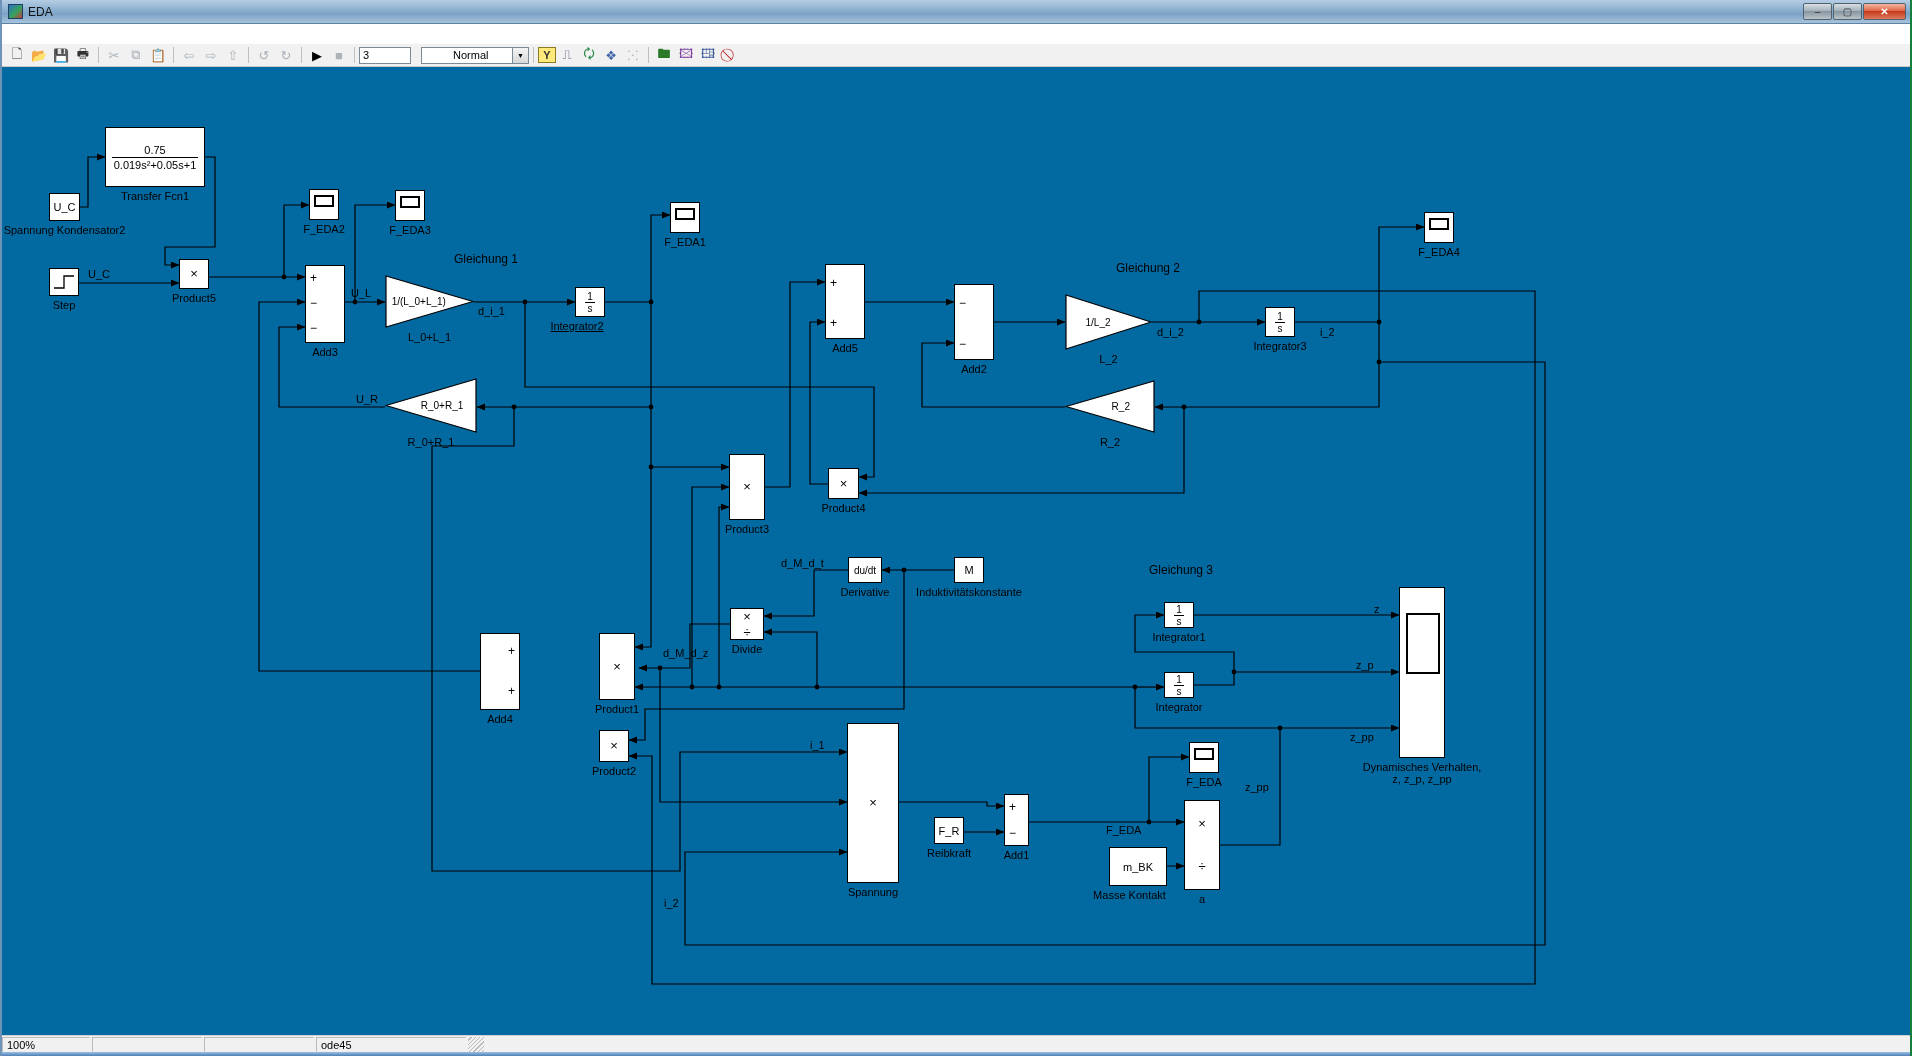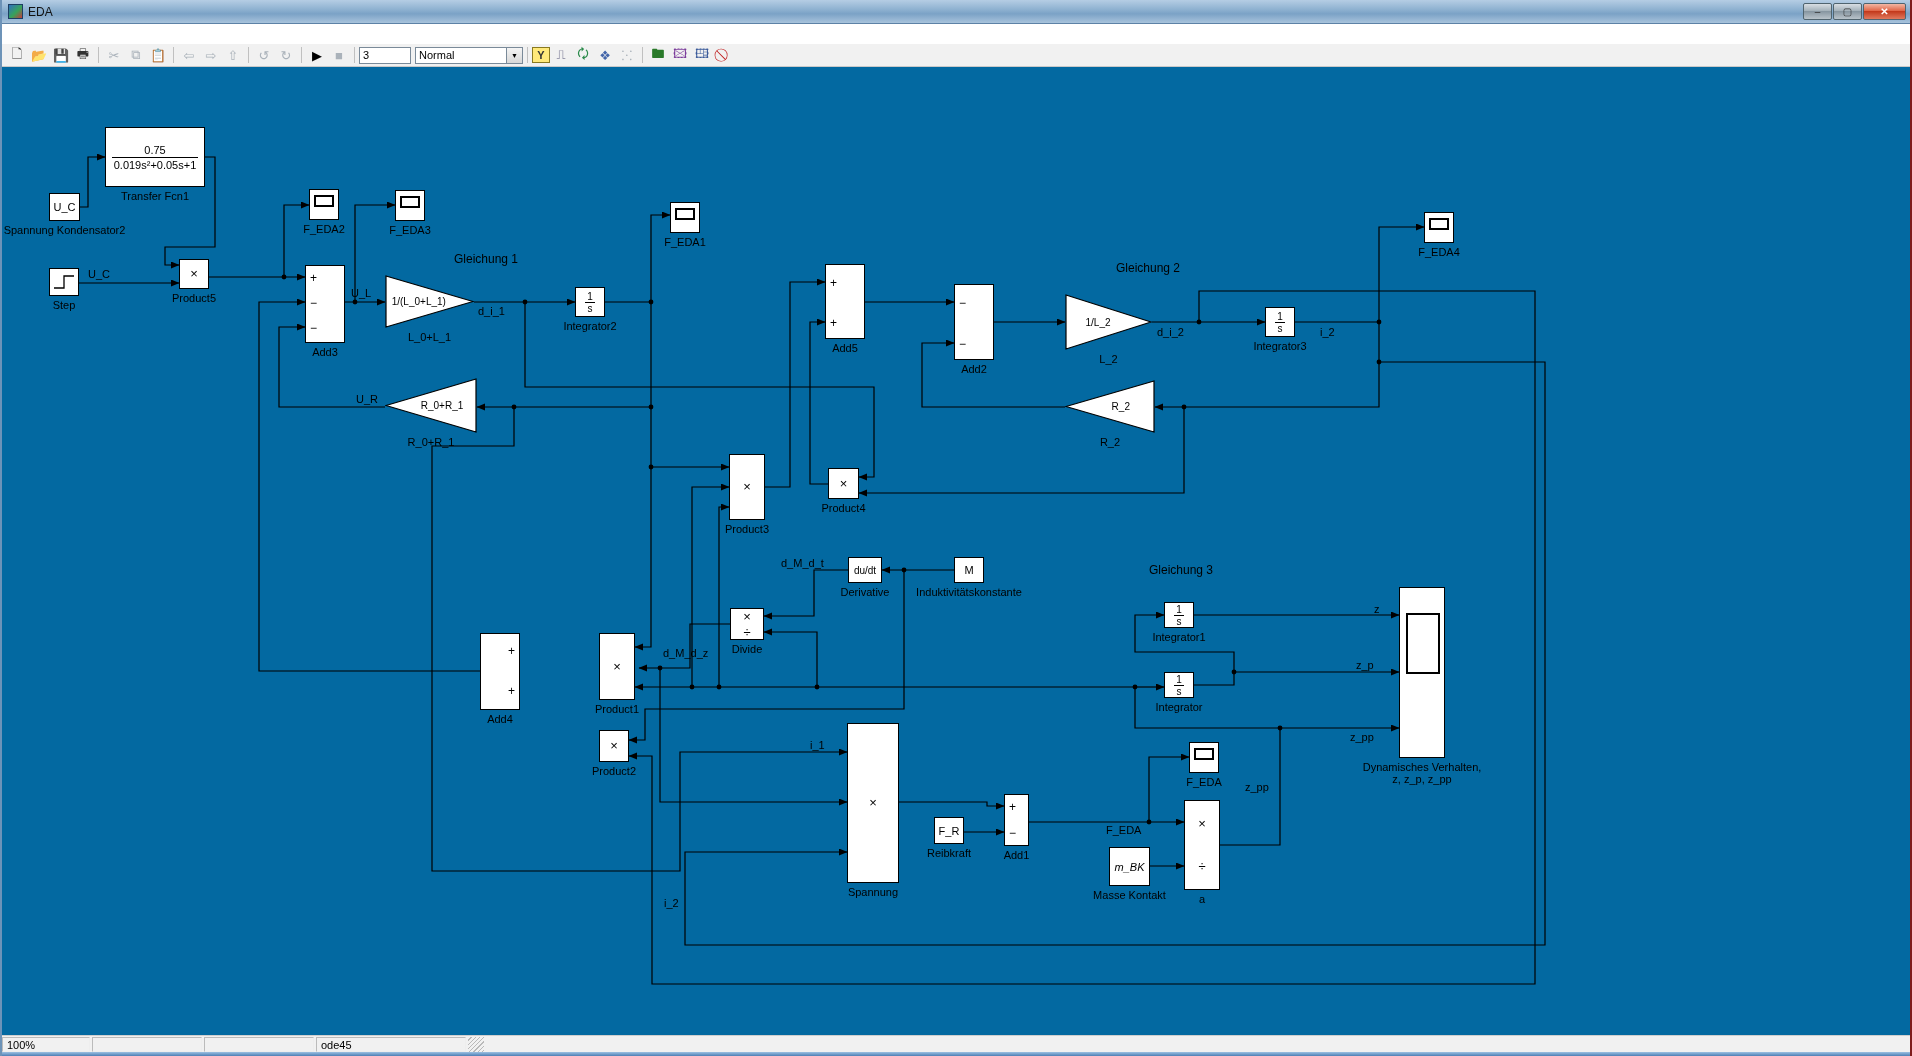--- a/index.html
+++ b/index.html
@@ -1,18 +1,18 @@
 <!DOCTYPE html>
 <html><head>
 <meta charset="utf-8">
 <style>
   * { margin:0; padding:0; box-sizing:border-box; }
   html,body { width:1912px; height:1056px; overflow:hidden;
     font-family:"Liberation Sans", sans-serif; background:#fff; }
-  #win { position:absolute; inset:0; border-left:2px solid #6d93b8; border-right:2px solid #7f1d1d; }
+  #win { position:absolute; inset:0; border-left:2px solid #6d93b8; border-right:2px solid #15803d; }
 
   
   #titlebar { position:absolute; left:0; top:0; width:100%; height:24px;
     background:linear-gradient(#b5cde4 0%, #8fb2d1 40%, #7ba2c6 60%, #a8c3dc 100%);
     display:flex; align-items:center; border-bottom:1px solid #5d82a6; }
   #app-icon { width:15px; height:15px; margin:0 5px 0 6px;
     background:linear-gradient(135deg,#2f6fbe 0%,#37a35a 55%,#c23c3c 100%);
     border:1px solid #1c3f63; }
   #title-text { font-size:12px; color:#111; }
   #win-btns { margin-left:auto; display:flex; margin-right:4px; }
@@ -30,22 +30,22 @@
 
   
   #toolbar { position:absolute; left:0; top:44px; width:100%; height:23px;
     background:#f1f1f1; border-bottom:1px solid #c9c9c9; display:flex; align-items:center; padding-left:4px; }
   .tbtn { width:22px; height:20px; display:flex; align-items:center; justify-content:center;
     font-size:13px; color:#333; }
   .tbtn.disabled { color:#aab2ba; }
   .tsep { width:1px; height:16px; background:#c0c0c0; margin:0 4px; }
   #sim-time { width:52px; height:17px; font-size:11px; border:1px solid #7a8a99; padding:0 3px;
     font-family:"Liberation Sans",sans-serif; }
-  #sim-mode { width:108px; height:17px; margin-left:4px; border:1px solid #7a8a99; background:#fff;
-    font-size:11px; display:flex; align-items:center; }
+  #sim-mode { width:108px; height:17px; margin-left:10px; border:1px solid #7a8a99; background:#fff;
+    font-size:11px; display:flex; align-items:center;padding-left:28px; }
   #sim-mode span.val { flex:1; padding-left:3px; }
   #sim-mode .dd { width:16px; height:100%; background:linear-gradient(#f4f4f4,#d8d8d8);
     border-left:1px solid #7a8a99; font-size:7px; display:flex; align-items:center; justify-content:center; }
 
   
   #canvas { position:absolute; left:0; top:67px; width:100%; height:968px; background:#0369a1; }
   #wire-svg { position:absolute; left:0; top:0; }
   .blk { position:absolute; background:#fff; border:1px solid #000; z-index:2; }
   .blk-label { position:absolute; width:150px; text-align:center; font-size:11px; color:#000; z-index:3; }
   .sig-label { position:absolute; font-size:11px; color:#000; z-index:3; white-space:nowrap; }
@@ -241,21 +241,21 @@
         </svg>
       </div>
       <div class="blk-label" style="left: 352.5px; top: 264px;">L_0+L_1</div>
       <div class="blk" style="left: 573px; top: 220px; width: 30px; height: 30px;">
         <div class="frac">
         <div style="font-size: 10px; line-height: 9px;">1</div>
           <div class="bar" style="width: 10px; font-size: 10px; line-height: 9px;"></div>
           <div style="font-size: 10px; line-height: 9px;">s</div>
         </div>
       </div>
-      <div class="blk-label" style="left: 513px; top: 253px;">Integrator2</div>
+      <div class="blk-label" style="left: 500px; top: 253px; text-decoration: underline;">Integrator2</div>
       <div class="blk" style="left: 668px; top: 135px; width: 30px; height: 31px;">
         <div class="scope-screen" style="left: 4px; top: 5px; width: 20px; height: 12px;"></div>
       </div>
       <div class="blk-label" style="left: 608px; top: 169px;">F_EDA1</div>
       <div style="position: absolute; left: 383px; top: 311px; width: 92px; height: 55px; z-index: 2;">
         <svg class="gain-svg" width="92" height="55">
       <polygon points="91,1 91,54 1,27.5" fill="#fff" stroke="#000" stroke-width="1.2"></polygon>
       <text x="57.04" y="31" text-anchor="middle" class="gain-text">R_0+R_1</text>
         </svg>
       </div>
@@ -354,21 +354,21 @@
       <div class="blk-label" style="left: 872px; top: 780px;">Reibkraft</div>
       <div class="blk" style="left: 1002px; top: 727px; width: 25px; height: 52px;">
         <span class="sum-sign" style="top: 7px; left: 4px;">+</span>
         <span class="sum-sign" style="top: 33px; left: 4px;">−</span>
       </div>
       <div class="blk-label" style="left: 939.5px; top: 782px;">Add1</div>
       <div class="blk" style="left: 1187px; top: 675px; width: 30px; height: 31px;">
         <div class="scope-screen" style="left: 4px; top: 5px; width: 20px; height: 12px;"></div>
       </div>
       <div class="blk-label" style="left: 1127px; top: 709px;">F_EDA</div>
-      <div class="blk" style="left: 1107px; top: 780px; width: 41px; height: 39px; display: flex; align-items: center; justify-content: center; font-size: 11px; font-style: italic;">m_BK</div>
+      <div class="blk" style="left: 1107px; top: 780px; width: 58px; height: 39px; display: flex; align-items: center; justify-content: center; font-size: 11px;">m_BK</div>
       <div class="blk-label" style="left: 1052.5px; top: 822px;">Masse Kontakt</div>
       <div class="blk" style="left: 1182px; top: 733px; width: 36px; height: 90px;">
         <span class="prod-x" style="top: 15px;">×</span>
         <span class="prod-x" style="top: 58px;">÷</span>
       </div>
       <div class="blk-label" style="left: 1125px; top: 826px;">a</div>
       <div class="sig-label" style="left: 86px; top: 201px;">U_C</div>
       <div class="sig-label" style="left: 349px; top: 220px;">U_L</div>
       <div class="sig-label" style="left: 476px; top: 238px;">d_i_1</div>
       <div class="sig-label" style="left: 354px; top: 326px;">U_R</div>

